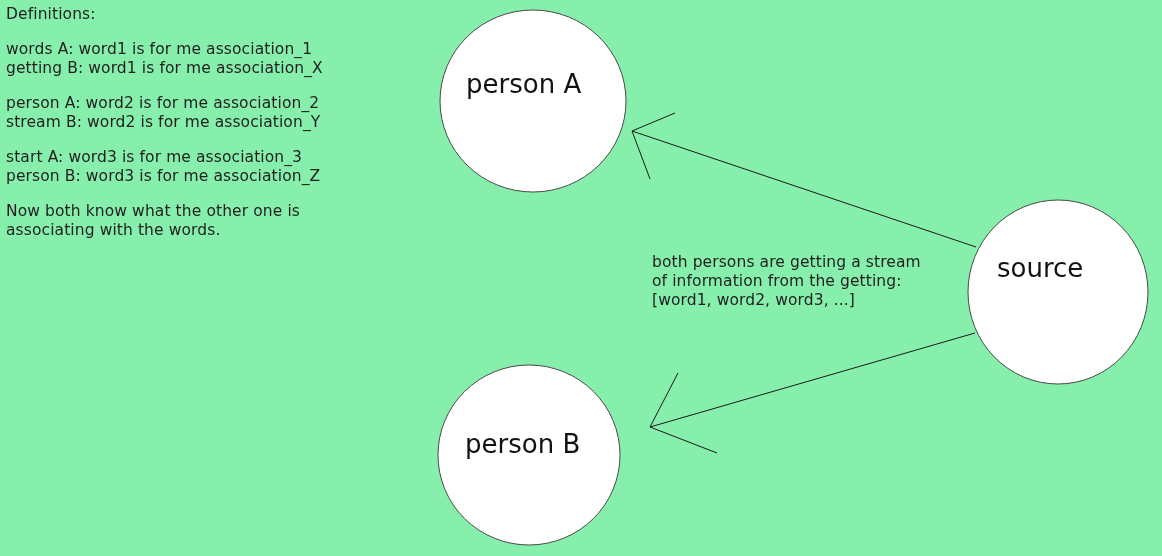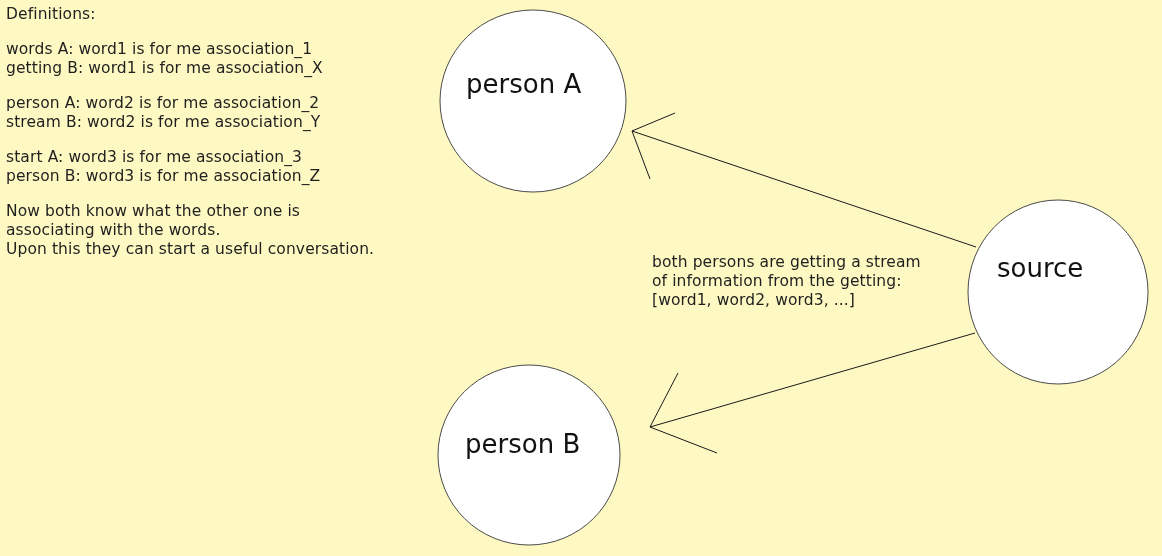--- a/index.html
+++ b/index.html
@@ -3,21 +3,21 @@
 <meta charset="utf-8">
 <style>
   * { margin: 0; padding: 0; box-sizing: border-box; }
   html, body {
     width: 1162px; height: 556px;
     background: #ffffff;
     overflow: hidden;
     font-family: "DejaVu Sans", "Liberation Sans", sans-serif;
     color: #1f1f1f;
   }
-  .canvas { position: relative; width: 1162px; height: 556px; background: #fef9c3; }
+  .canvas { position: relative; width: 1162px; height: 556px; background: #86efac; }
 
   
   .defs {
     position: absolute; left: 6px; top: 5px;
     font-size: 15.5px; line-height: 19px;
     letter-spacing: 0.1px;
     white-space: nowrap;
   }
   .defs .block { margin-bottom: 16px; }
   .defs p { margin: 0; }
@@ -58,21 +58,20 @@
       <p>person A: word2 is for me association_2</p>
       <p>stream B: word2 is for me association_Y</p>
     </div>
     <div class="block">
       <p>start A: word3 is for me association_3</p>
       <p>person B: word3 is for me association_Z</p>
     </div>
     <div class="block">
       <p>Now both know what the other one is</p>
       <p>associating with the words.</p>
-      <p>Upon this they can start a useful conversation.</p>
     </div>
   </div>
 
   <svg class="net" width="1162" height="556" viewBox="0 0 1162 556">
 
     <ellipse cx="533" cy="101" rx="93" ry="91"></ellipse>
     <ellipse cx="529" cy="455" rx="91" ry="90"></ellipse>
     <ellipse cx="1058" cy="292" rx="90" ry="92"></ellipse>
 
     <g>

